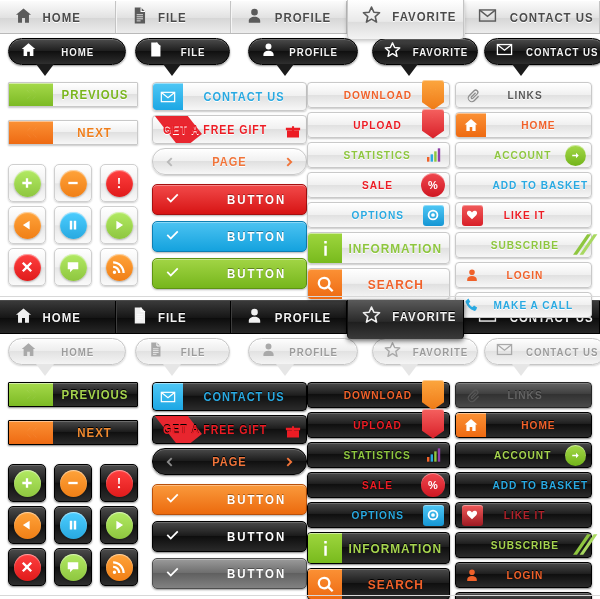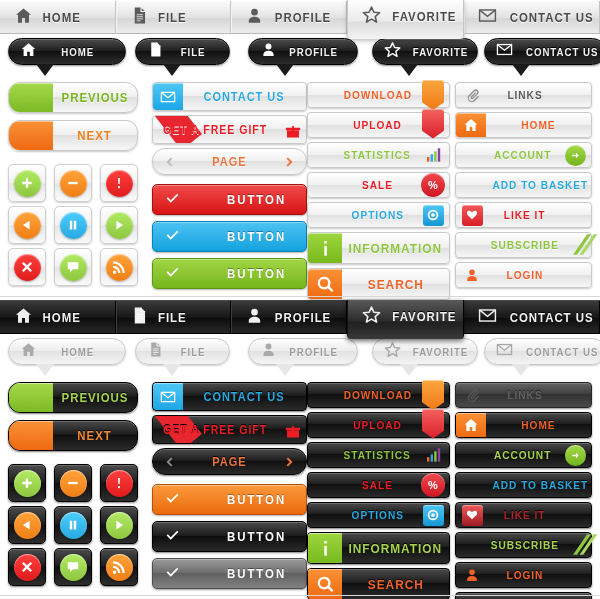--- a/index.html
+++ b/index.html
@@ -49,21 +49,21 @@
   .bubble.b-dark{background:linear-gradient(#4c4c4c,#1e1e1e 48%,#101010 50%,#2e2e2e);
     border:1px solid #000;box-shadow:0 1px 2px rgba(0,0,0,.45),inset 0 1px 0 rgba(255,255,255,.22);}
   .bubble.b-dark .lbl{color:#f4f4f4;text-shadow:0 -1px 0 #000;}
   .bubble.b-dark .tail{border-top:12px solid #1b1b1b;}
   .bubble.b-gray{background:linear-gradient(#fdfdfd,#ededed 48%,#e2e2e2 50%,#f4f4f4);
     border:1px solid #c6c6c6;box-shadow:0 1px 2px rgba(0,0,0,.18),inset 0 1px 0 #fff;}
   .bubble.b-gray .lbl{color:#9b9b9b;text-shadow:0 1px 0 #fff;}
   .bubble.b-gray .tail{border-top:12px solid #e6e6e6;}
 
   
-  .pill{position:absolute;height:31px;border-radius:12px;overflow:hidden;display:flex;
+  .pill{position:absolute;height:25px;border-radius:1px;overflow:hidden;display:flex;
     box-sizing:border-box;}
   .pill .ic{width:44px;display:flex;align-items:center;justify-content:center;flex:none;}
   .pill .body{flex:1;display:flex;align-items:center;justify-content:center;}
   .pill .lbl{font-size:13px;}
   .sk-light{background:linear-gradient(#ffffff,#f0f0f0 48%,#e0e0e0 50%,#f7f7f7);
     border:1px solid #c9c9c9;box-shadow:0 1px 2px rgba(0,0,0,.22),inset 0 1px 0 #fff;}
   .sk-light .lbl{text-shadow:0 1px 0 #fff;}
   .sk-dark{background:linear-gradient(#4a4a4a,#1d1d1d 46%,#0f0f0f 48%,#2b2b2b);
     border:1px solid #000;box-shadow:0 1px 2px rgba(0,0,0,.5),inset 0 1px 0 rgba(255,255,255,.20);}
   .sk-dark .lbl{text-shadow:0 -1px 0 #000;}
@@ -937,20 +937,32 @@
         <span style="display:inline-flex;">
           <svg width="16" height="16" viewBox="0 0 24 24" fill="#f0612a">
             <path d="M12 12a4.2 4.2 0 1 0 0-8.4 4.2 4.2 0 0 0 0 8.4zm0 1.6c-4.2 0-7.2 2.3-7.2 5.2V21h14.4v-2.2c0-2.9-3-5.2-7.2-5.2z" fill="#f0612a"></path>
           </svg>
         </span>
       </div>
       <div class="txt" style="padding-right:30px">
         <span class="lbl" style="color:#f0612a;font-size:11.5px;">LOGIN</span>
       </div>
     </div>
+    <div class="lb sk-light" style="left:455px;top:292px;width:137px;height:26px;padding:0;overflow:visible">
+      <div class="slot">
+        <span style="display:inline-flex;">
+          <svg width="16" height="16" viewBox="0 0 24 24" fill="#29a9e1">
+            <path d="M6.5 2.4 9.5 7 7.2 9.4c1 2.5 3.1 4.7 5.6 5.7l2.3-2.3 4.6 3-1.4 3.5c-.5 1.2-1.9 1.8-3.1 1.4C9.1 18.6 4.5 13.8 2.5 7.7c-.4-1.2.2-2.5 1.4-3z" fill="#29a9e1"></path>
+          </svg>
+        </span>
+      </div>
+      <div class="txt" style="padding-right:30px">
+        <span class="lbl" style="color:#29a9e1;font-size:11.5px;">MAKE A CALL</span>
+      </div>
+    </div>
     <div class="lb sk-dark" style="left: 455px; top: 382px; width: 137px; height: 26px; padding: 0px; overflow: visible; opacity: 0.85;">
       <div class="slot">
         <span style="display:inline-flex;">
           <svg width="17" height="17" viewBox="0 0 24 24" fill="#3a3a3a">
             <path d="M13.6 4.6a4 4 0 0 1 5.7 5.7l-6.4 6.4a2.3 2.3 0 0 1-3.2-3.2l6-6 1.3 1.3-6 6a.5.5 0 0 0 .7.7l6.4-6.4a2.2 2.2 0 0 0-3.1-3.1l-7 7a4 4 0 0 0 5.7 5.7l6.2-6.2 1.3 1.3-6.2 6.2a5.9 5.9 0 0 1-8.3-8.3z" fill="#3a3a3a"></path>
           </svg>
         </span>
       </div>
       <div class="txt" style="padding-right:30px">
         <span class="lbl" style="color:#4a4a4a;font-size:11.5px;">LINKS</span>

